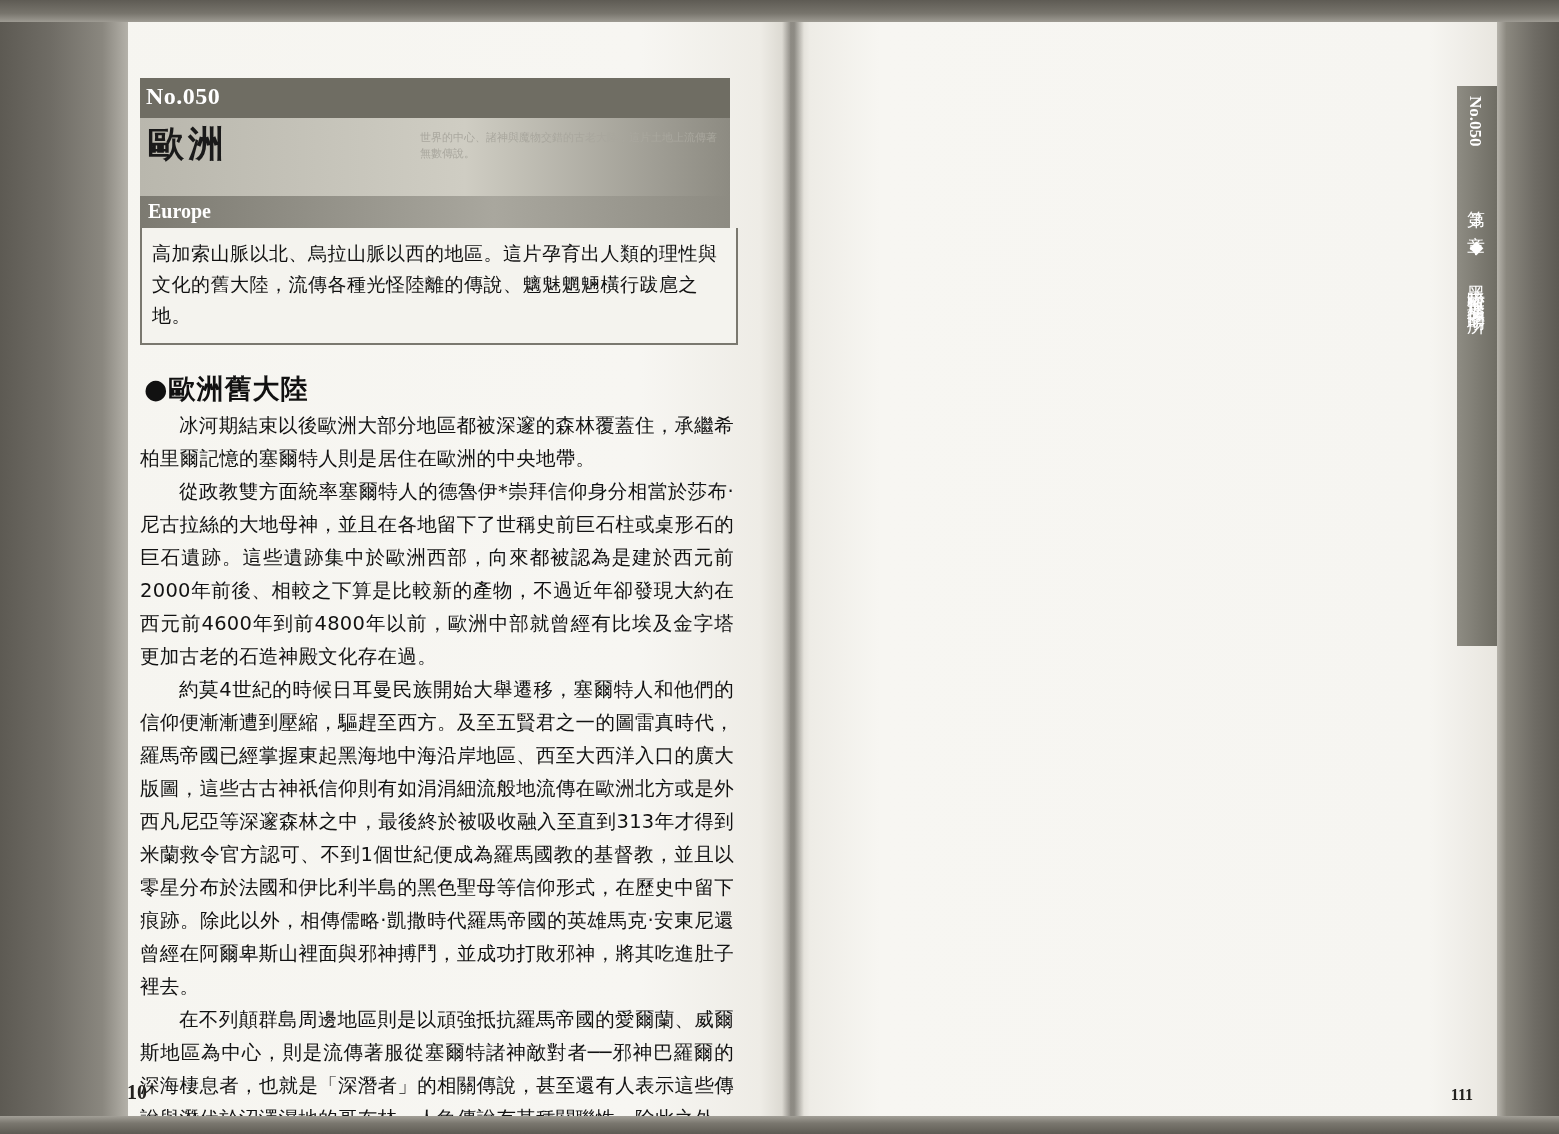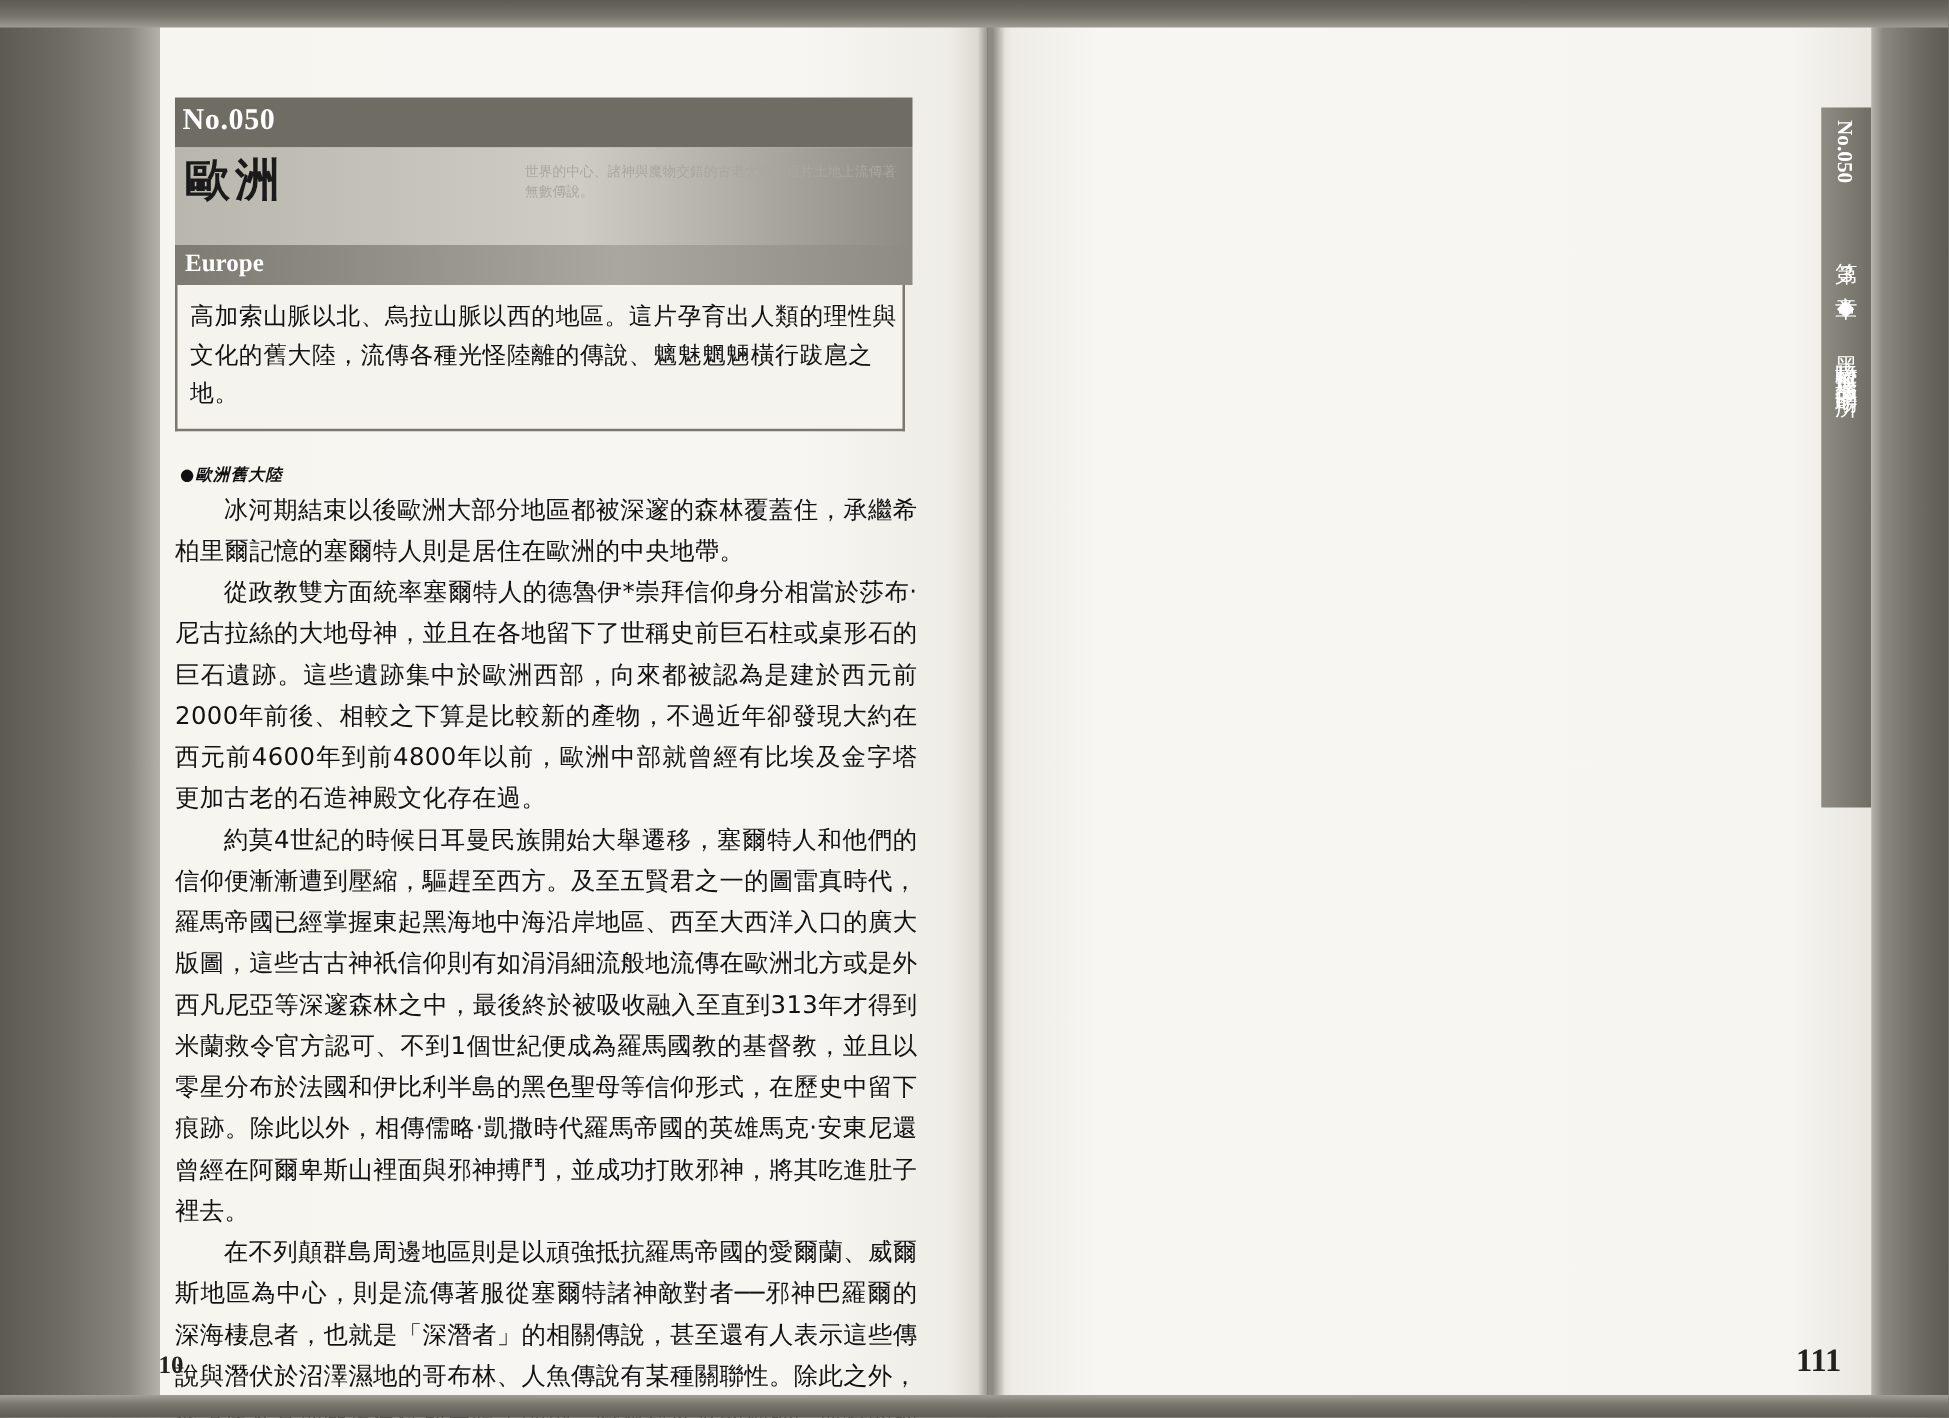--- a/index.html
+++ b/index.html
@@ -75,43 +75,43 @@
     position:relative;
   }
   .en-band .en{
     position:absolute;left:8px;top:4px;
     font-family:"Liberation Serif",serif;font-weight:bold;
     font-size:20px;color:#ffffff;
   }
   .lead{
     width:570px;
     border:2px solid #7a786f;border-top:none;
-    padding:10px 0 12px 10px;
+    padding:10px 14px 12px 10px;
     font-size:19px;line-height:31px;color:#111;
     letter-spacing:.5px;
     background:#f4f3ee;
   }
   .sec-head{
     margin:26px 0 2px 4px;
-    font-size:13px;font-weight:bold;color:#111;letter-spacing:1px;font-style:italic;
+    font-size:27px;font-weight:bold;color:#111;letter-spacing:1px;
   }
   .body-text{
     width:594px;
     font-size:19.5px;line-height:33px;color:#121212;
     text-align:justify;letter-spacing:.3px;
   }
   .body-text p{margin:0;text-indent:2em;}
   .folio-left{
     position:absolute;left:118px;bottom:30px;
     font-size:20px;font-weight:bold;color:#23211e;
     font-family:"Liberation Serif",serif;
   }
   .folio-right{
     position:absolute;right:86px;bottom:30px;
-    font-size:26px;font-weight:bold;color:#23211e;
+    font-size:16px;font-weight:bold;color:#23211e;
     font-family:"Liberation Serif",serif;
   }
   
   .tab{
     position:absolute;right:62px;top:86px;width:40px;height:560px;
     background:linear-gradient(90deg,#8e8c83 0,#6f6d64 100%);
   }
   .tab .tab-no{
     position:absolute;top:10px;left:8px;
     color:#fff;font-weight:bold;font-size:17px;

